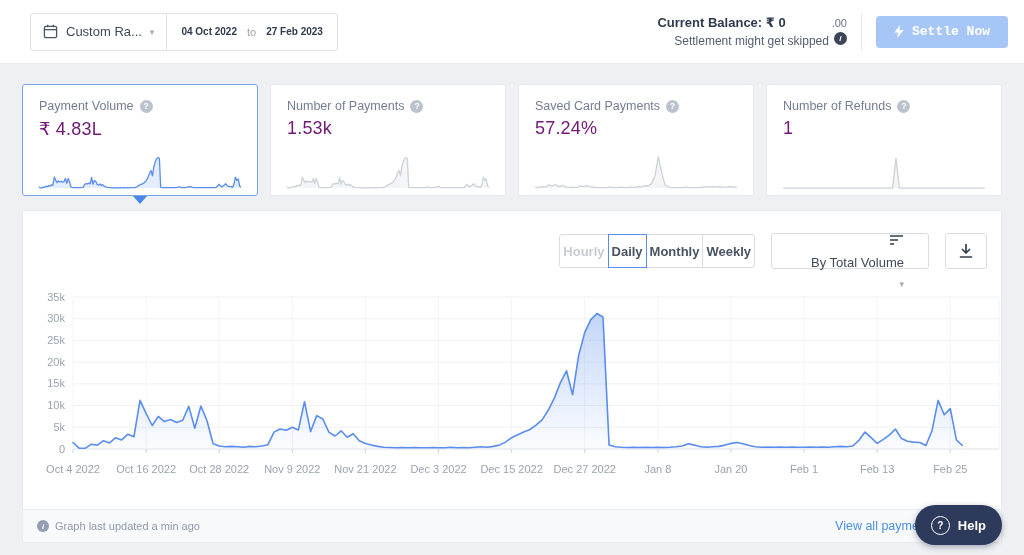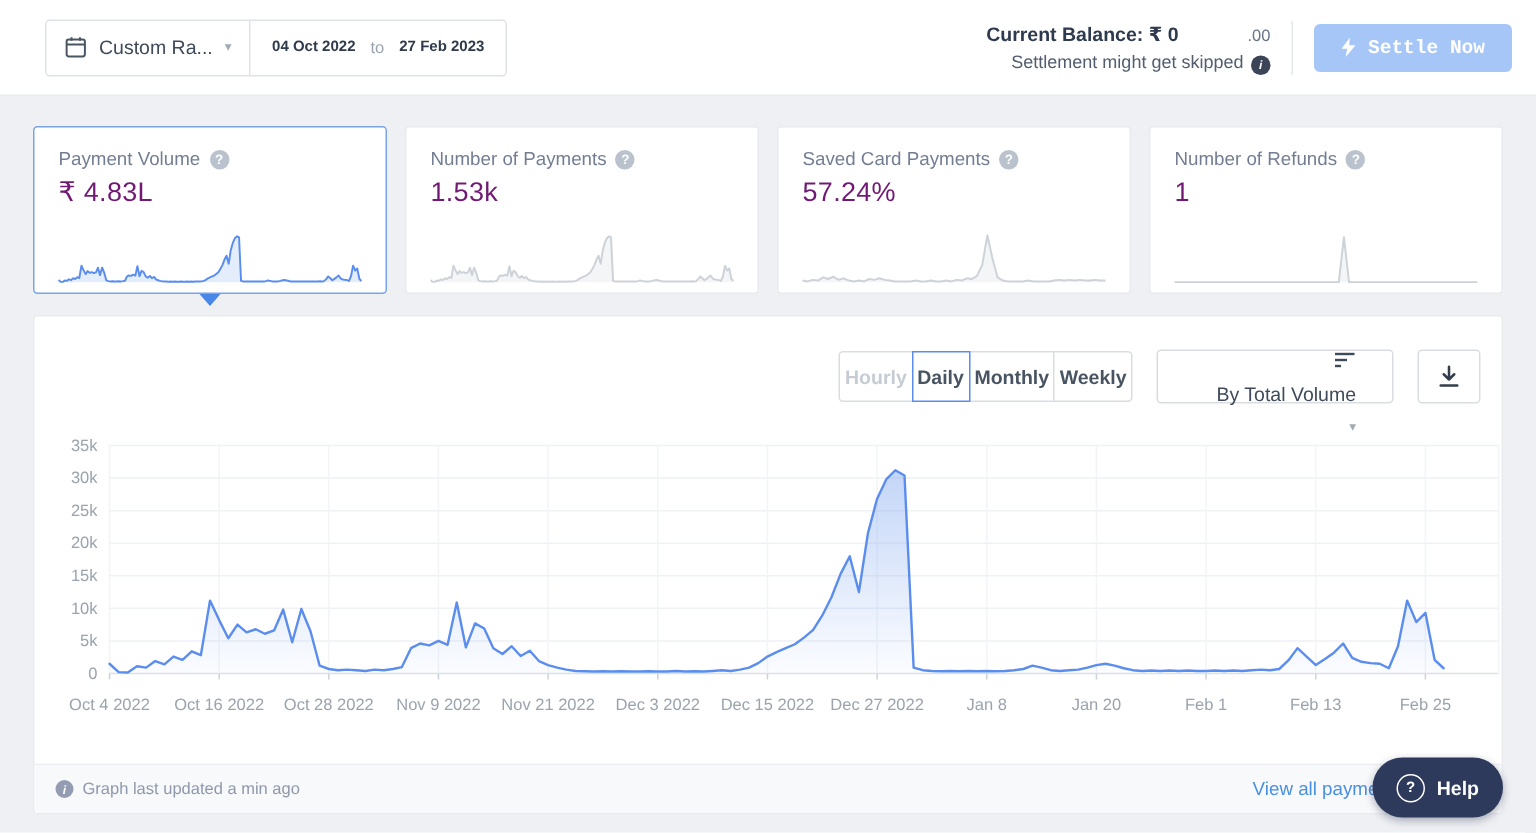--- a/index.html
+++ b/index.html
@@ -23,21 +23,21 @@
   .chev{font-size:9px;color:#a2aab5;}
   .datebox-right{display:flex;align-items:center;border-left:1px solid #dfe3e8;padding:0 14px;cursor:pointer;}
   .date-val{font-size:10px;font-weight:bold;color:#2f3a4c;}
   .date-to{font-size:11px;color:#9aa3ad;margin:0 10px;}
   .topbar-right{display:flex;align-items:center;}
   .balance-block{text-align:right;line-height:1.5;margin-right:14px;}
   .balance-line1{font-size:13px;color:#2e3a4e;}
   .balance-label{font-weight:bold;}
   .balance-val{font-weight:bold;}
   .balance-dec{font-size:11px;color:#6b7587;padding-left:46px;}
-  .balance-line2{font-size:12px;color:#525d6f;display:flex;align-items:flex-end;justify-content:flex-end;gap:5px;}
+  .balance-line2{font-size:12px;color:#525d6f;display:flex;align-items:flex-start;justify-content:flex-end;gap:5px;}
   .info-dot{display:inline-flex;align-items:center;justify-content:center;width:13px;height:13px;border-radius:50%;
     background:#3c4458;color:#fff;font-size:8px;font-weight:bold;font-style:italic;cursor:pointer;}
   .vdiv{width:1px;height:36px;background:#e4e7eb;margin-right:14px;}
   .settle-btn{display:flex;align-items:center;gap:8px;background:#a6c6f7;border:none;border-radius:4px;
     color:#fff;font-size:13px;font-weight:bold;padding:0 18px;height:32px;cursor:pointer;
     font-family:Liberation Mono, monospace;}
   
   .cards-row{position:absolute;top:84px;left:22px;width:980px;display:flex;gap:12px;}
   .card{flex:1;height:112px;background:#fff;border:1px solid #e7eaee;border-radius:3px;box-sizing:border-box;
     position:relative;padding:14px 16px 0;cursor:pointer;}

